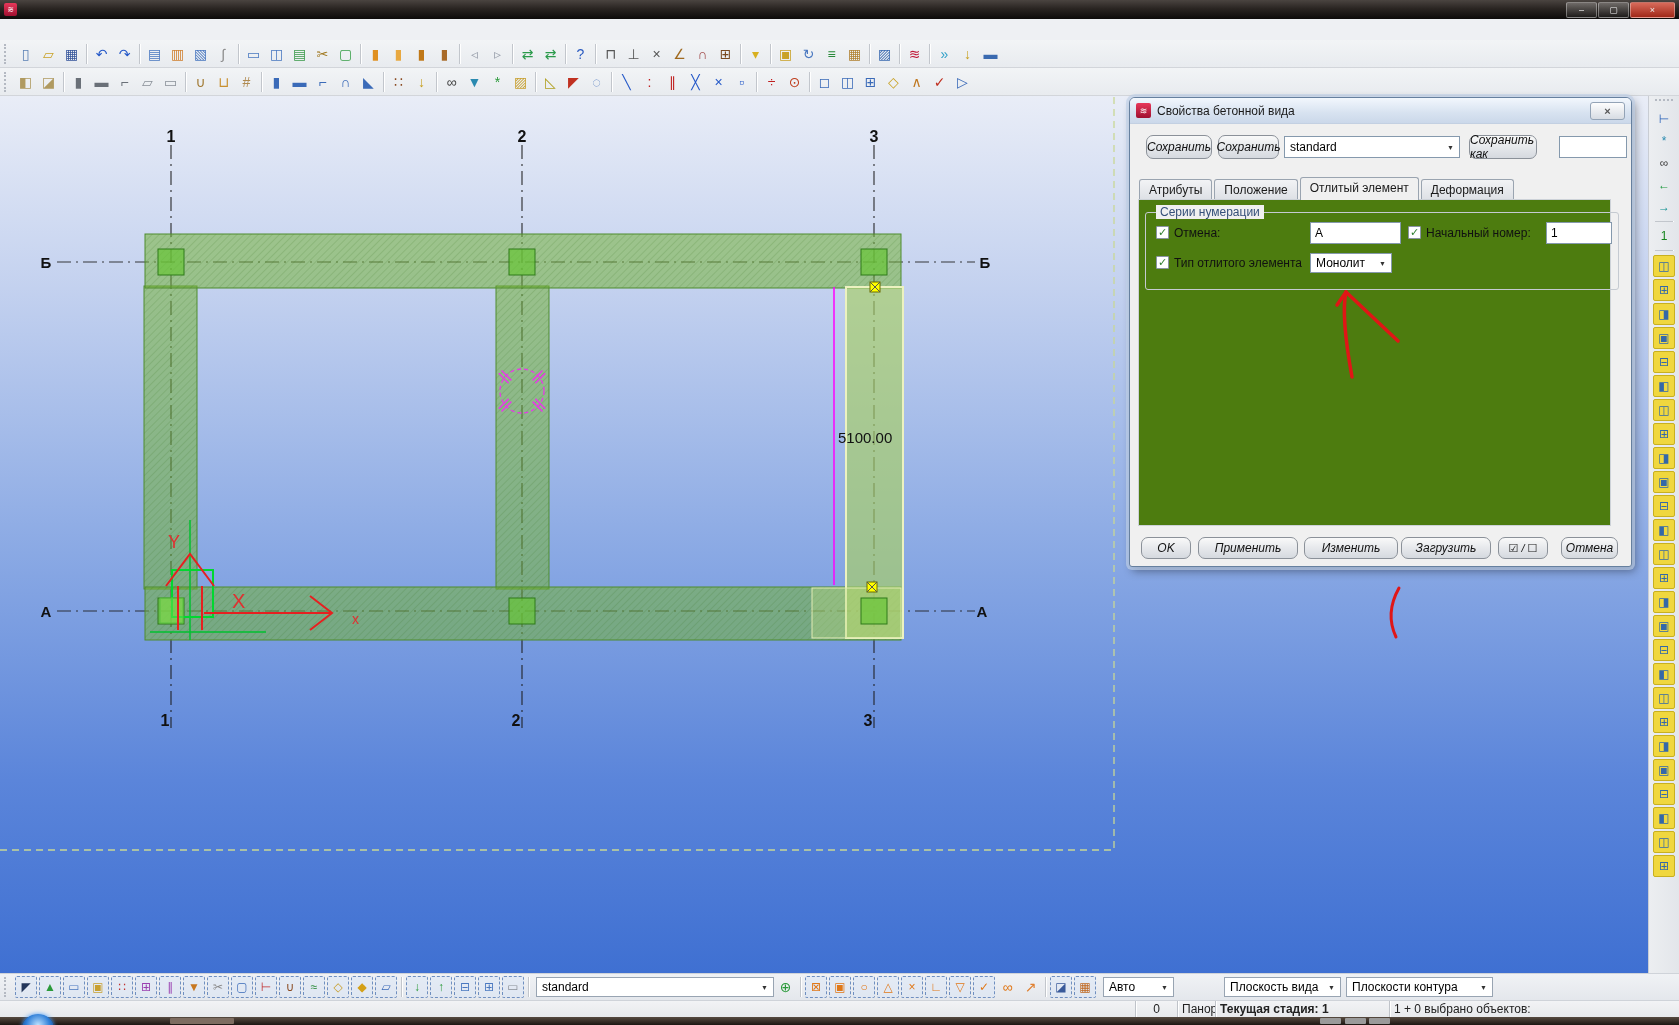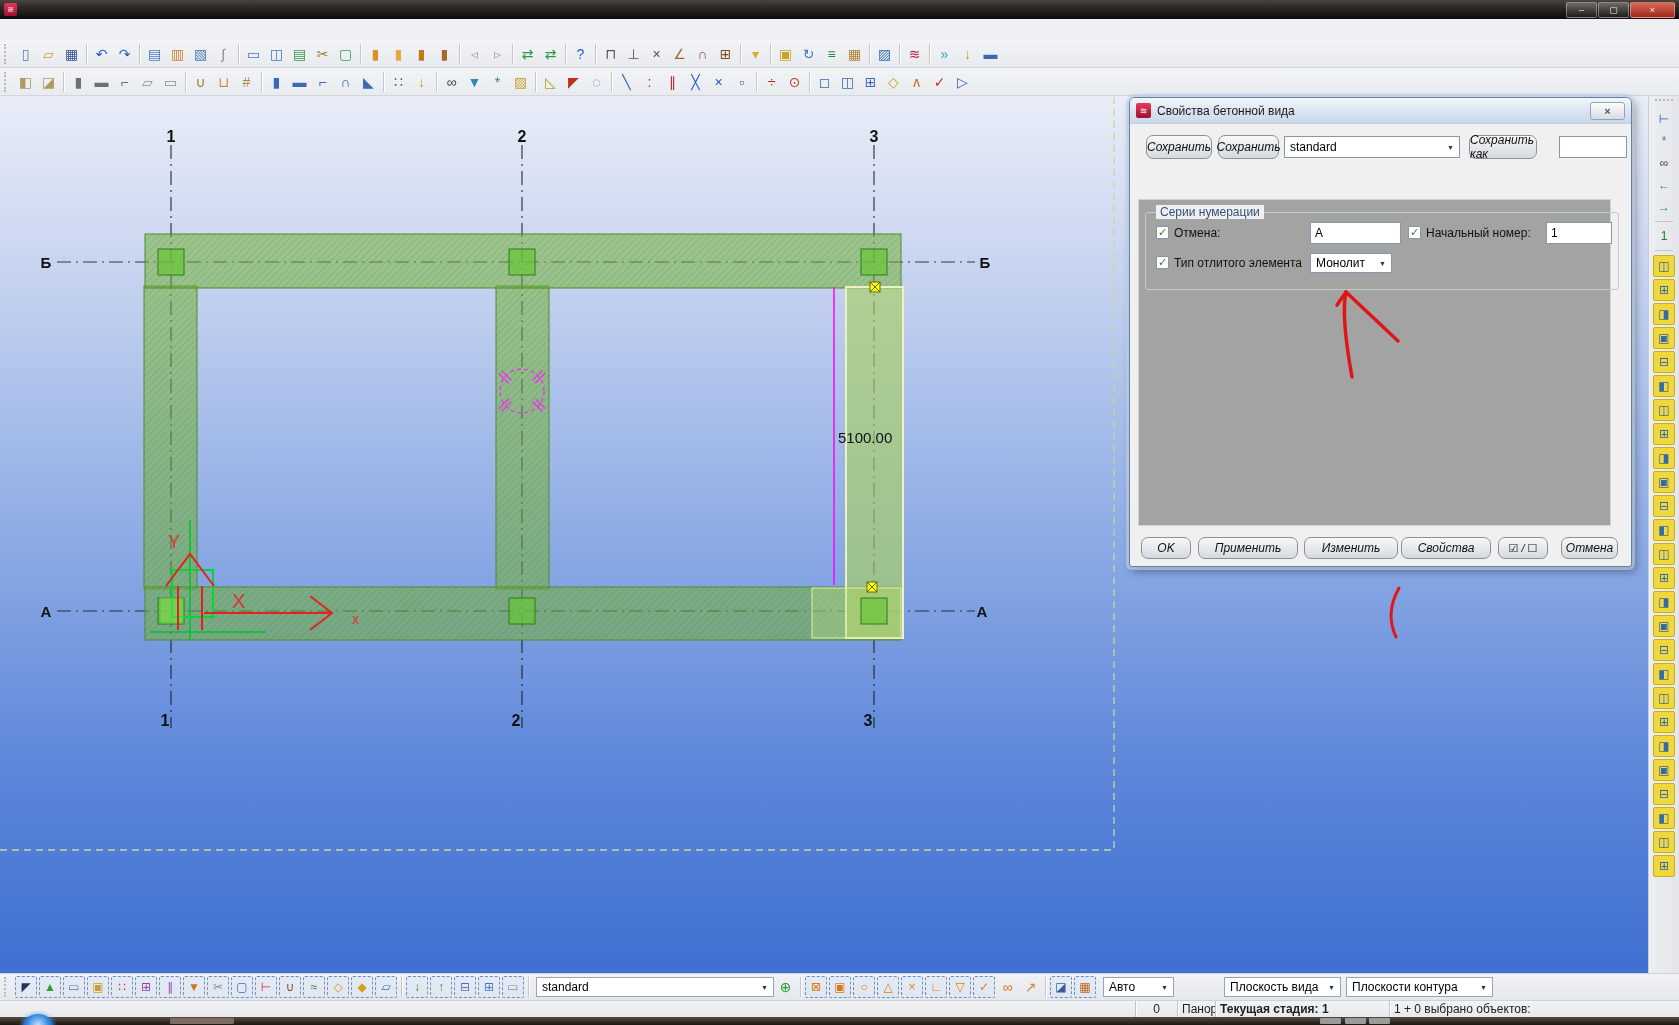--- a/index.html
+++ b/index.html
@@ -65,21 +65,21 @@
     box-sizing:border-box;position:absolute;height:24px;font-style:italic;}
   .combo{position:absolute;background:#fff;border:1px solid #8599ad;display:flex;align-items:center;
     box-sizing:border-box;height:22px;font-size:12px;padding-left:5px;}
   .combo .arrow{margin-left:auto;font-size:7px;color:#333;padding:0 5px;}
   .field{position:absolute;background:#fff;border:1px solid #8599ad;box-sizing:border-box;height:22px;
     font-size:12px;font-family:"Liberation Sans",sans-serif;padding:0 4px;}
   .tabs{position:absolute;left:9px;top:80px;display:flex;align-items:flex-end;height:22px;}
   .tab{font-size:12px;color:#1a1a1a;padding:3px 9px 3px;border:1px solid #9aa4b0;border-bottom:none;
     border-radius:3px 3px 0 0;background:linear-gradient(#f2f3f5,#dde0e5);margin-right:2px;}
   .tab.active{background:#f0f0f0;padding-bottom:5px;position:relative;z-index:2;}
-  .tab-panel{position:absolute;left:8px;top:101px;width:473px;height:327px;background:#a3a3a3;
+  .tab-panel{position:absolute;left:8px;top:101px;width:473px;height:327px;background:#4d7c0f;
     border:1px solid #cdd2d8;box-sizing:border-box;z-index:1;}
   .groupbox{position:absolute;left:6px;top:12px;width:472px;height:76px;border:1px solid #c5cad1;
     border-radius:3px;}
   .group-label{position:absolute;left:10px;top:-8px;background:#f0f0f0;padding:0 4px;font-size:12px;color:#35507a;}
   .cb{position:absolute;width:13px;height:13px;background:#fff;border:1px solid #8a94a4;border-radius:1px;
     display:flex;align-items:center;justify-content:center;font-size:11px;color:#2f7f2f;font-weight:bold;box-sizing:border-box;}
   .dlabel{position:absolute;font-size:12px;color:#111;white-space:nowrap;}
   .dlg-buttons .btn{height:22px;top:439px;}
 
   
@@ -373,20 +373,26 @@
 
     <div class="btn" style="left:16px;top:37px;width:66px;">Сохранить</div>
     <div class="btn" style="left:88px;top:37px;width:61px;">Сохранить</div>
     <div class="combo" style="left:154px;top:38px;width:176px;">
       <span>standard</span>
       <span class="arrow">▼</span>
     </div>
     <div class="btn" style="left:339px;top:37px;width:68px;">Сохранить как</div>
     <input class="field" style="left: 429px; top: 38px; width: 68px;" value="">
 
+    <div class="tabs">
+      <span class="tab">Атрибуты</span>
+      <span class="tab">Положение</span>
+      <span class="tab active">Отлитый элемент</span>
+      <span class="tab">Деформация</span>
+    </div>
 
     <div class="tab-panel">
       <div class="groupbox">
         <span class="group-label">Серии нумерации</span>
         <span class="cb" style="left:10px;top:13px;">
             <span>✓</span>
           </span>
         <span class="dlabel" style="left:28px;top:13px;">Отмена:</span>
         <input class="field" style="left: 164px; top: 9px; width: 91px;" value="А">
         <span class="cb" style="left:262px;top:13px;">
@@ -402,21 +408,21 @@
           <span>Монолит</span>
           <span class="arrow">▼</span>
         </div>
       </div>
     </div>
 
     <div class="dlg-buttons">
       <div class="btn" style="left:11px;width:50px;">OK</div>
       <div class="btn" style="left:68px;width:100px;">Применить</div>
       <div class="btn" style="left:174px;width:94px;">Изменить</div>
-      <div class="btn" style="left:271px;width:90px;">Свойства</div>
+      <div class="btn" style="left:271px;width:90px;">Загрузить</div>
       <div class="btn" style="left:368px;width:50px;font-size:11px;">☑ / ☐</div>
       <div class="btn" style="left:431px;width:57px;">Отмена</div>
     </div>
   </div>
 
   <div class="bottombar">
     <span class="grip"></span>
     <div class="tb-icons">
 
     <span class="tbi sel" style="color: rgb(35, 54, 90);">◤</span>

